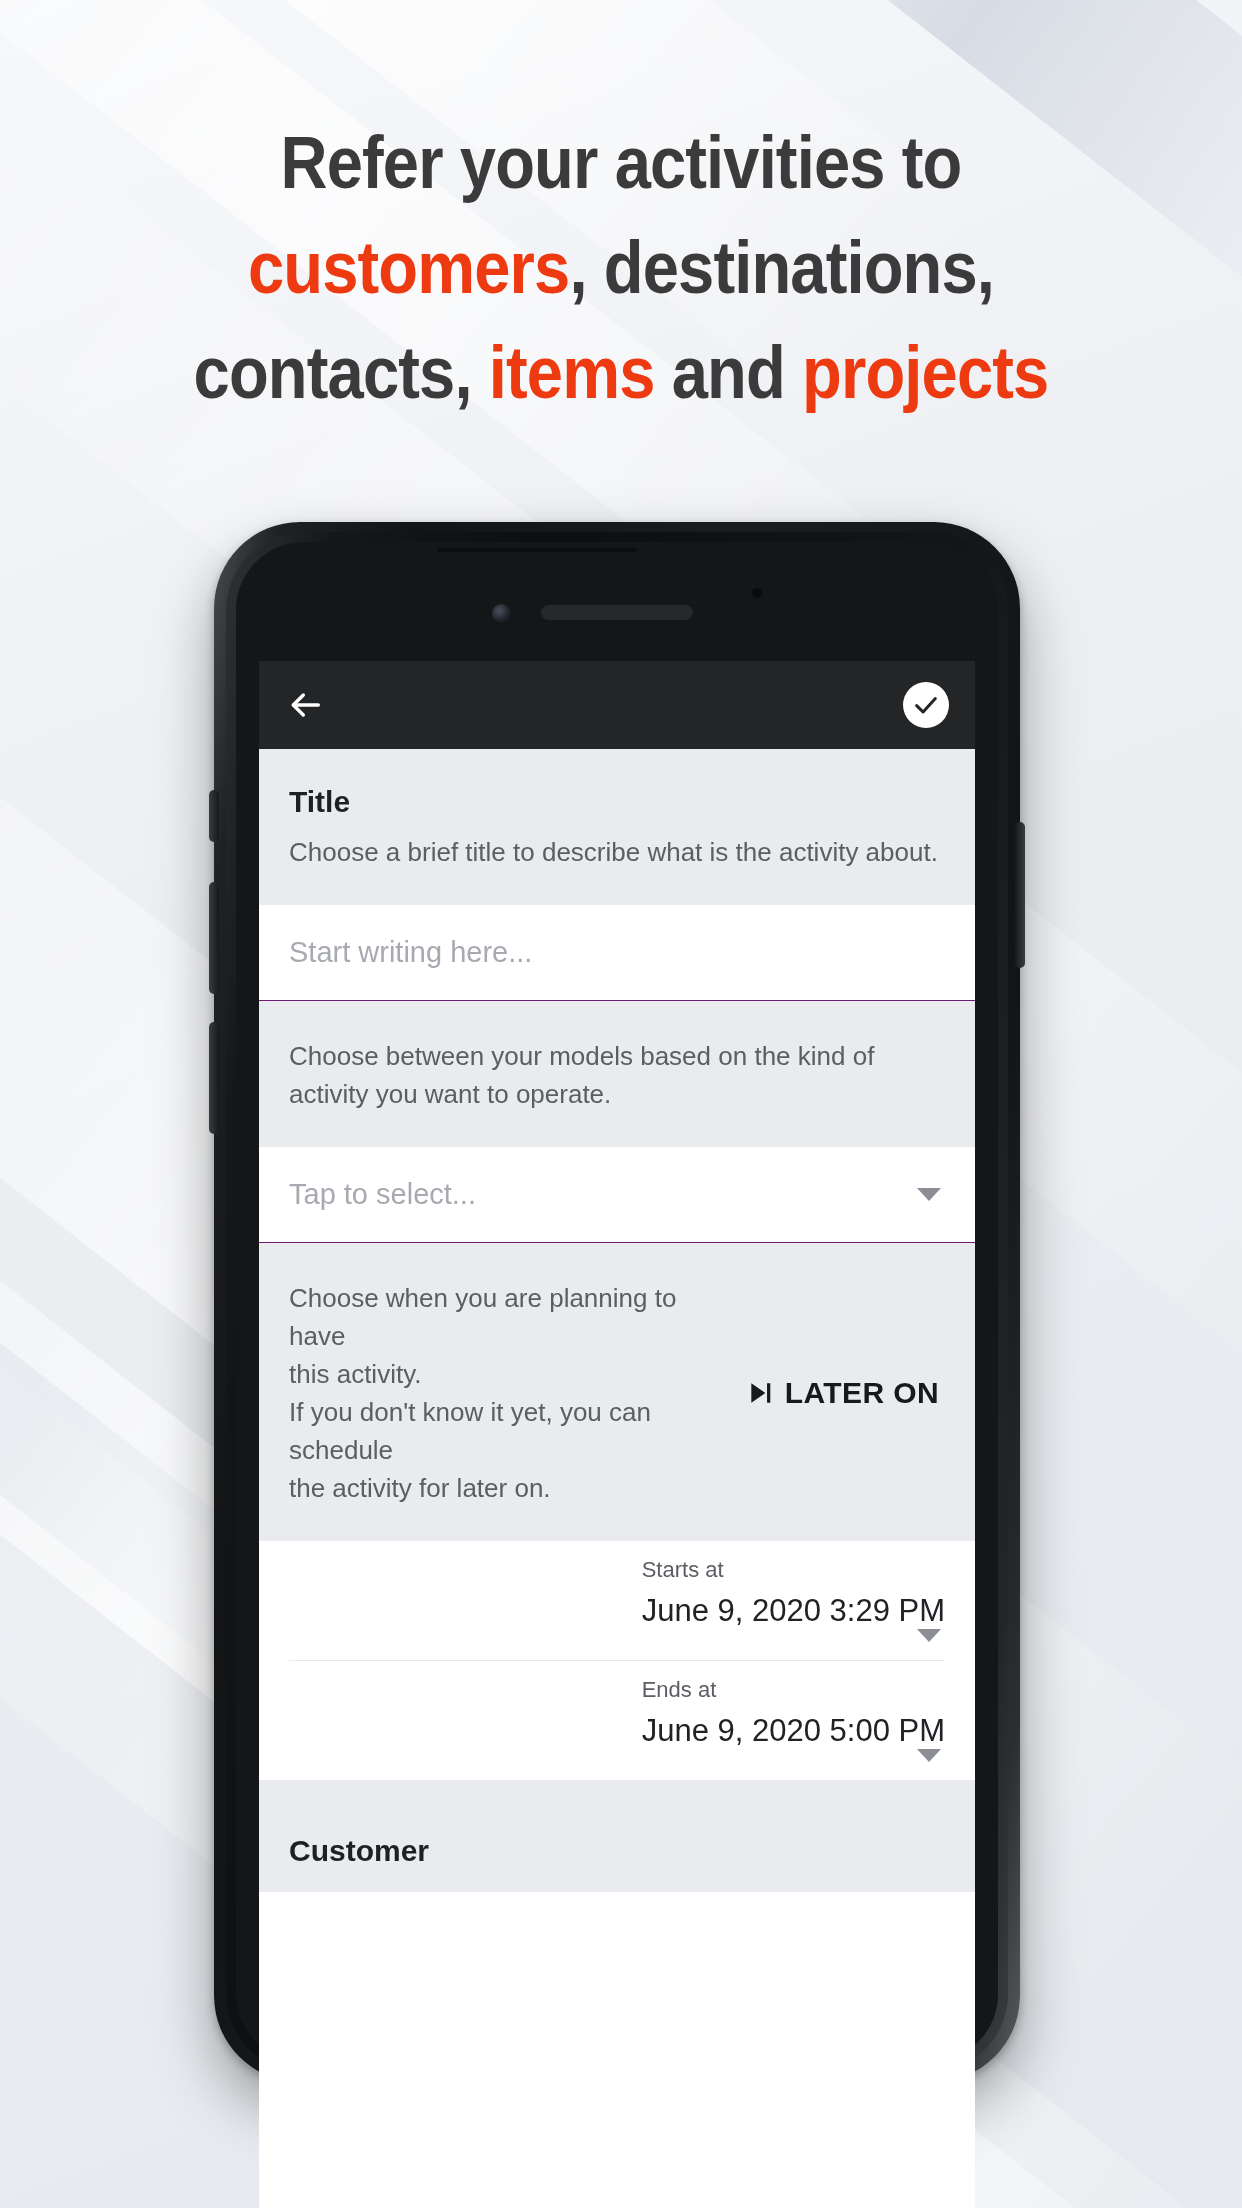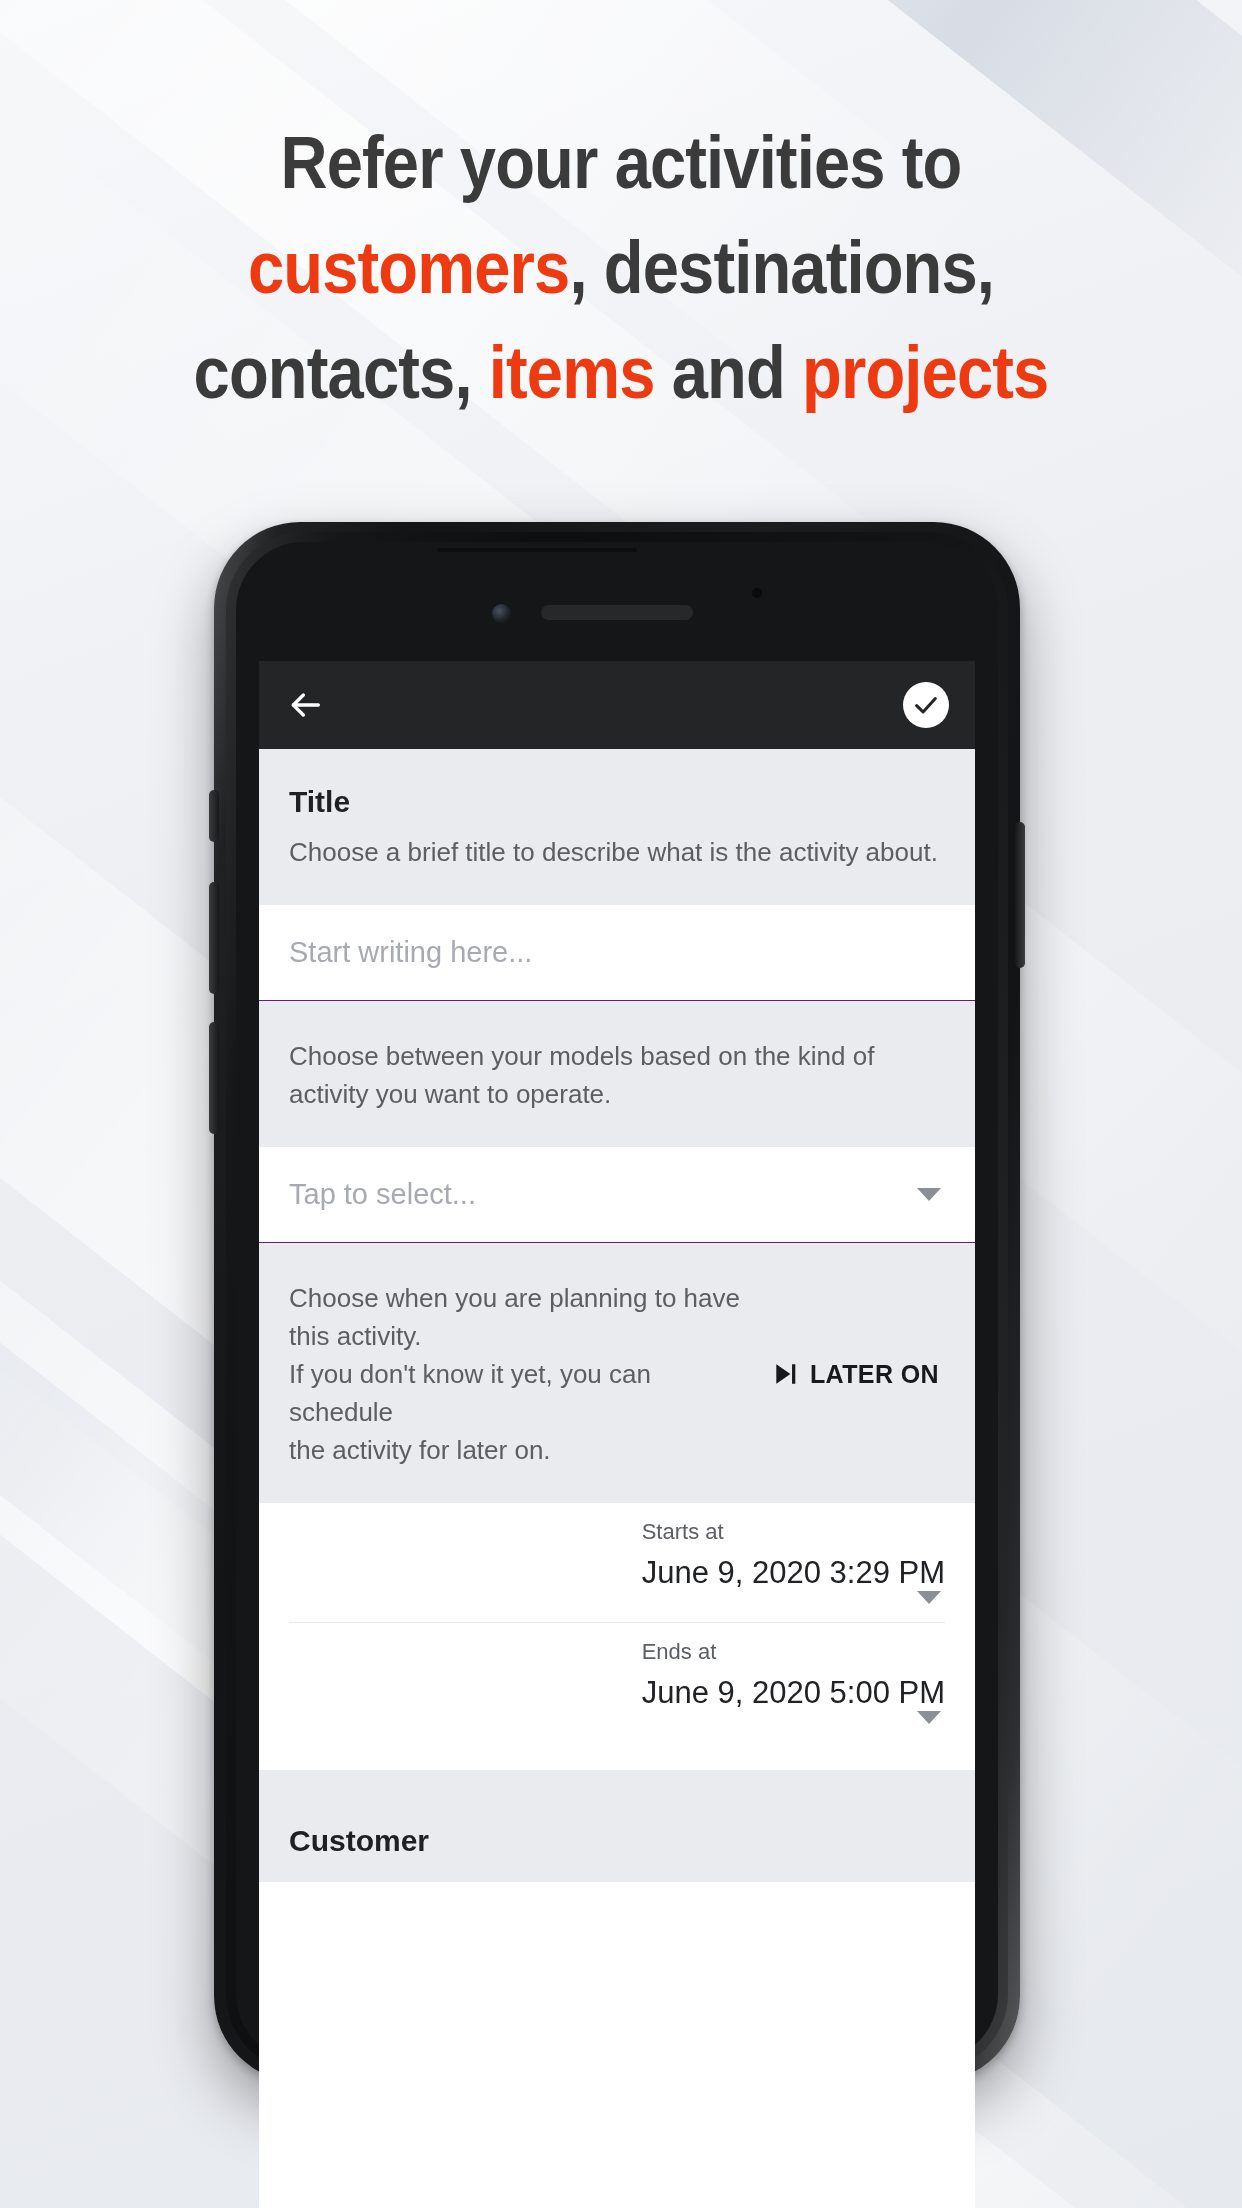--- a/index.html
+++ b/index.html
@@ -181,21 +181,21 @@
   .sec-title {
     font-size:30px; font-weight:bold; color:#1f2023;
     margin-bottom:14px;
   }
   .sec-desc {
     font-size:26px; color:#5b5e63; line-height:38px;
   }
   .later-btn {
     flex:0 0 auto;
     display:flex; align-items:center; gap:12px;
-    font-size:25px; font-weight:bold; color:#18191c;
+    font-size:30px; font-weight:bold; color:#18191c;
     letter-spacing:.4px;
     padding-right:6px;
     white-space:nowrap;
   }
   .later-btn svg { width:26px; height:26px; }
 
   .field {
     background:#ffffff;
     padding:30px 30px;
     min-height:96px;
@@ -211,21 +211,21 @@
     margin-right:4px;
   }
   .dtfield {
     background:#ffffff;
     padding:16px 30px 18px 30px;
     display:flex; align-items:flex-end; justify-content:space-between;flex-direction:column;
   }
   .dtfield .lbl { font-size:22px; color:#5b5e63; margin-bottom:10px; }
   .dtfield .val { font-size:31px; color:#202225; }
   .divider-line { height:1px; background:#e6e8ea; margin:0 30px; }
-  .sec-head.tail { padding-bottom:10px;margin-top:28px; }
+  .sec-head.tail { padding-bottom:10px; }
 </style>
 </head>
 <body>
 
 <div id="bg">
   <div class="streak d1"></div>
   <div class="streak s1"></div>
   <div class="streak s2"></div>
   <div class="streak s3"></div>
   <div class="streak s4"></div>

